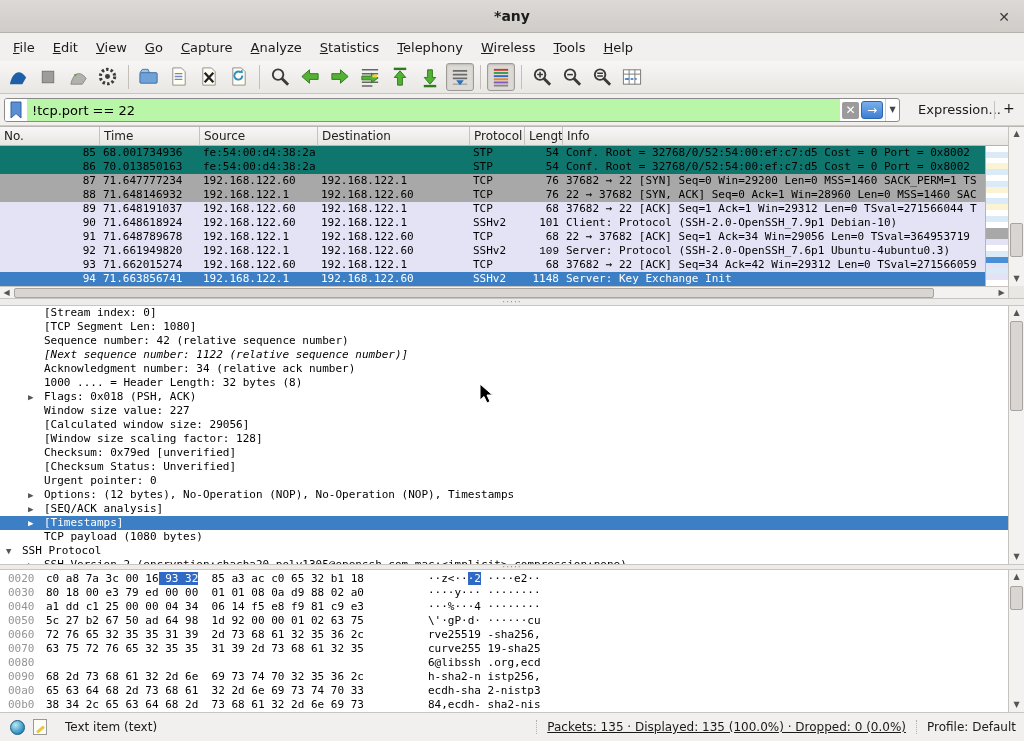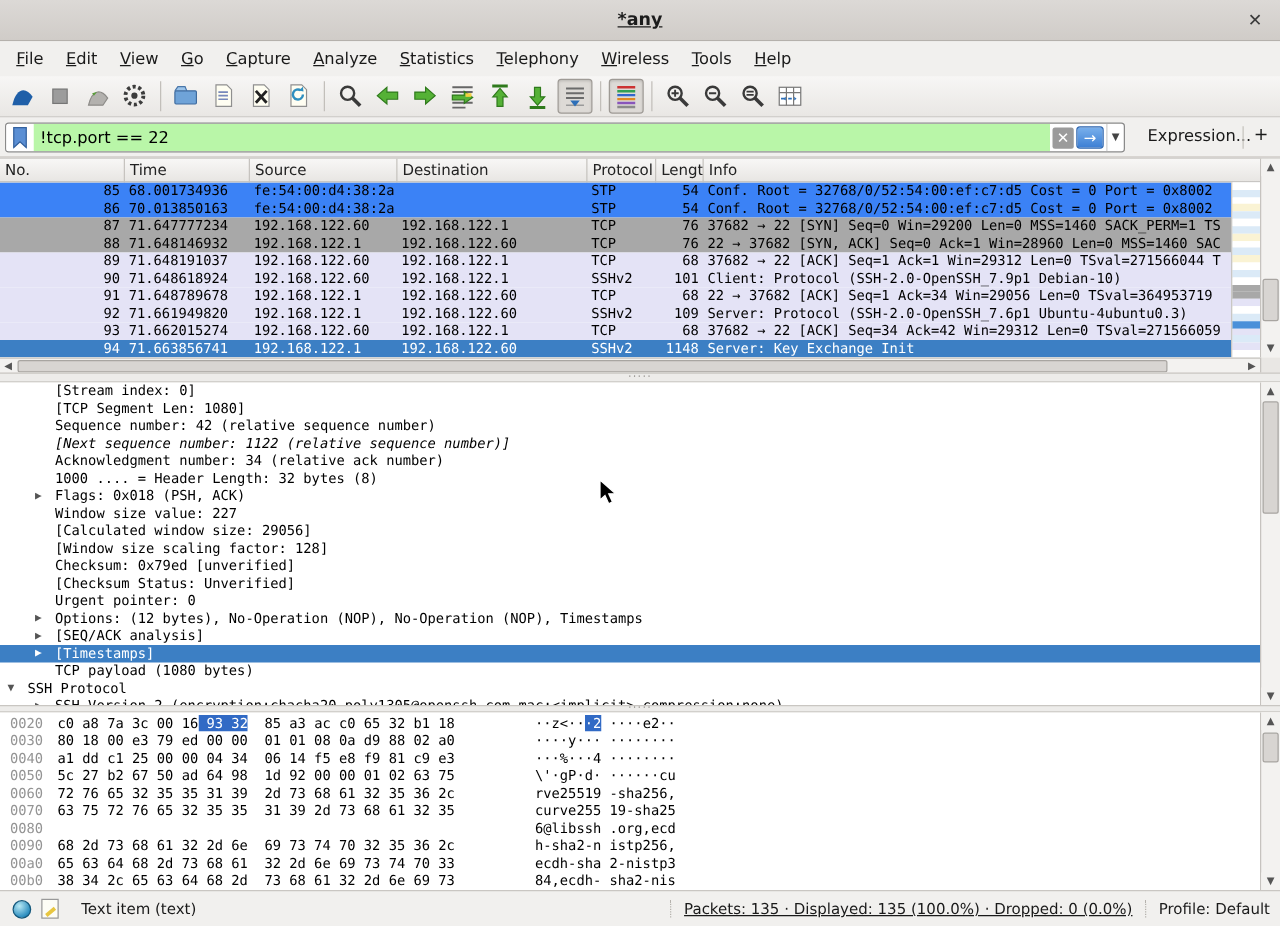--- a/index.html
+++ b/index.html
@@ -4,21 +4,21 @@
 <style>
   * { margin:0; padding:0; box-sizing:border-box; }
   html,body { width:1024px; height:741px; overflow:hidden; }
   body { font-family:"DejaVu Sans", sans-serif; background:#f1f0ee; position:relative; }
   .window { position:absolute; inset:0; width:1024px; height:741px; background:#f1f0ee; }
 
   
   .titlebar { position:absolute; left:0; top:0; width:1024px; height:33px;
     background:linear-gradient(#dcd9d6,#d0ccc8); border-bottom:1px solid #b5b1ac;
     display:flex; align-items:center; justify-content:center; }
-  .titlebar .title { font-weight:bold; font-size:14px; color:#1c1c1c;text-decoration:underline; }
+  .titlebar .title { font-weight:bold; font-size:14px; color:#1c1c1c; }
   .close-btn { position:absolute; right:10px; top:7px; width:20px; height:20px;
     font-size:14px; color:#3a3a3a; text-align:center; line-height:20px; cursor:default; }
 
   
   .menubar { position:absolute; left:0; top:33px; width:1024px; height:28px;
     background:#f1f0ee; display:flex; align-items:center; padding-left:4px; }
   .menu-item { font-size:13px; color:#1a1a1a; padding:4px 9px; }
   .menu-item::first-letter { text-decoration:underline; }
 
   
@@ -55,21 +55,21 @@
     border-top:1px solid #b9b6b1; }
   .pl-header { position:absolute; left:0; top:0; height:19px; width:1008px; display:flex;
     background:linear-gradient(#f8f7f6,#e8e6e3); border-bottom:1px solid #b8b5b1; }
   .pl-hcell { height:19px; font-size:12px; color:#222; padding:2px 0 0 4px;
     border-right:1px solid #c6c3bf; overflow:hidden; white-space:nowrap; flex:none; }
   .pl-rows { position:absolute; left:0; top:19px; width:985px; height:140px; overflow:hidden; }
   .pl-row { display:flex; height:14px; font-family:"DejaVu Sans Mono", monospace; font-size:11px;
     white-space:nowrap; color:#000; }
   .pl-cell { overflow:hidden; flex:none; padding:0 4px 0 3px; line-height:14px; }
   .pl-cell.r { text-align:right; }
-  .row-white { background:#3b82f6;align-items:flex-end; }
+  .row-white { background:#0f766e;align-items:flex-end; }
   .row-gray  { background:#a8a8a8; }
   .row-lav   { background:#e4e3f6; }
   .row-sel   { background:#3c7fc4; color:#fff; }
   .minimap { position:absolute; left:985px; top:19px; width:23px; height:140px;
     border-left:1px solid #b8b5b1; display:flex; flex-direction:column; background:#fff; }
   .minimap div { flex:1; }
   .vscroll { position:absolute; right:0; top:0; width:16px; background:#f3f2f0; border-left:1px solid #c6c3bf; }
   .vs-arrow { position:absolute; left:0; width:15px; height:14px; font-size:8px; color:#555;
     text-align:center; line-height:14px; background:#f3f2f0; }
   .vs-thumb { position:absolute; left:1px; width:13px; background:#d8d5d2;
@@ -364,21 +364,21 @@
           <div class="pl-cell l" style="width: 55px;">TCP</div>
           <div class="pl-cell r" style="width: 38px;">68</div>
           <div class="pl-cell l" style="width: 422px;">22 → 37682 [ACK] Seq=1 Ack=34 Win=29056 Len=0 TSval=364953719</div>
         </div>
         <div class="pl-row row-lav">
           <div class="pl-cell r" style="width: 100px;">92</div>
           <div class="pl-cell l" style="width: 100px;">71.661949820</div>
           <div class="pl-cell l" style="width: 118px;">192.168.122.1</div>
           <div class="pl-cell l" style="width: 152px;">192.168.122.60</div>
           <div class="pl-cell l" style="width: 55px;">SSHv2</div>
-          <div class="pl-cell r" style="width: 38px;">109</div>
+          <div class="pl-cell r" style="width: 38px; font-family: Liberation Mono, monospace;">109</div>
           <div class="pl-cell l" style="width: 422px;">Server: Protocol (SSH-2.0-OpenSSH_7.6p1 Ubuntu-4ubuntu0.3)</div>
         </div>
         <div class="pl-row row-lav">
           <div class="pl-cell r" style="width: 100px;">93</div>
           <div class="pl-cell l" style="width: 100px;">71.662015274</div>
           <div class="pl-cell l" style="width: 118px;">192.168.122.60</div>
           <div class="pl-cell l" style="width: 152px;">192.168.122.1</div>
           <div class="pl-cell l" style="width: 55px;">TCP</div>
           <div class="pl-cell r" style="width: 38px;">68</div>
           <div class="pl-cell l" style="width: 422px;">37682 → 22 [ACK] Seq=34 Ack=42 Win=29312 Len=0 TSval=271566059</div>

